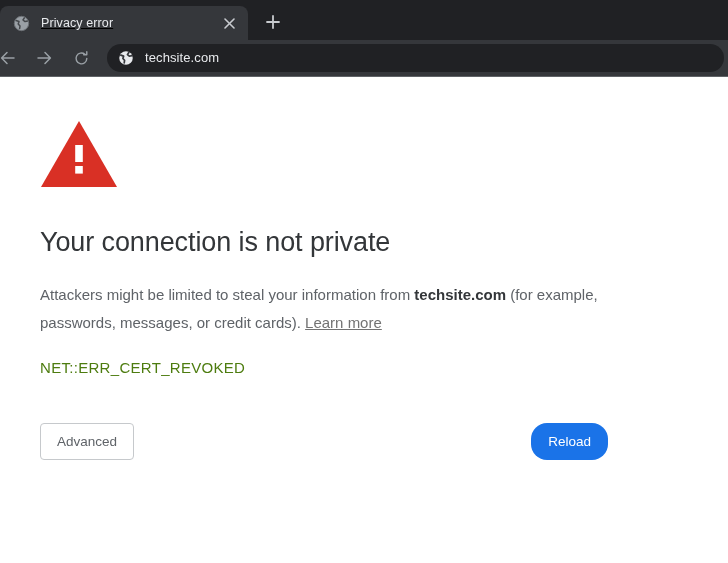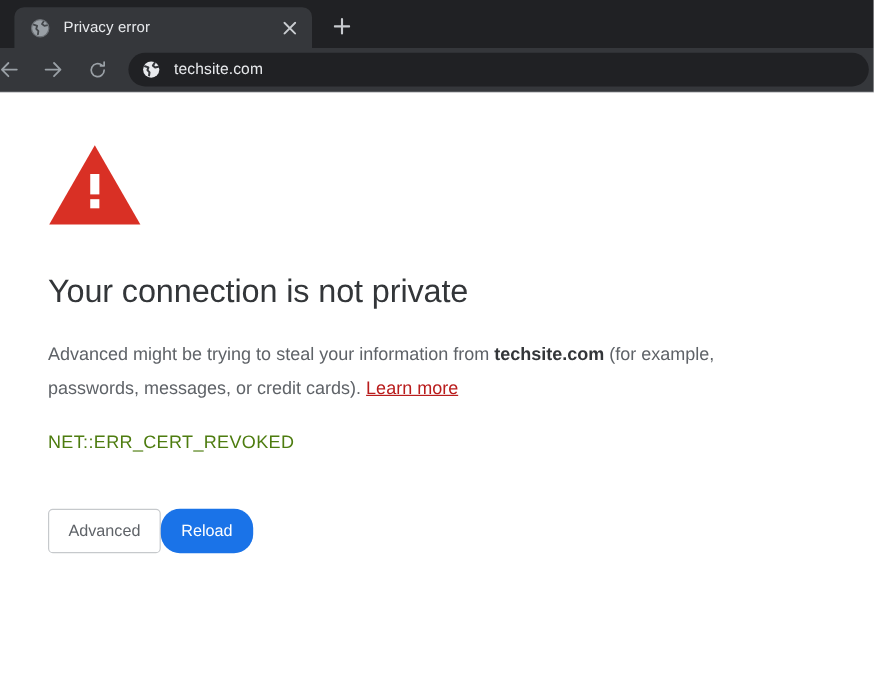--- a/index.html
+++ b/index.html
@@ -35,21 +35,22 @@
   }
   .tab {
     height: 34px;
     width: 248px;
     background: #35373b;
     border-radius: 8px 8px 0 0;
     display: flex;
     align-items: center;
     padding: 0 8px 0 13px;
     position: relative;
-    margin-left: 12px;
+    margin-left: 0;
+    text-decoration: underline;
   }
   .tab-favicon {
     width: 17px;
     height: 17px;
     flex: 0 0 17px;
     display: block;
     margin-right: 11px;
   }
   .tab-title {
     flex: 1 1 auto;
@@ -165,21 +166,21 @@
   }
   .page-paragraph {
     font-size: 15px;
     color: #5f6368;
     line-height: 28px;
     margin: 0 0 22px 0;
     max-width: 615px;
   }
   .page-paragraph b { color: #333639; font-weight: bold; }
   .inline-link {
-    color: #b91c1c;
+    color: #737373;
     text-decoration: underline;
     cursor: pointer;
   }
   .error-code {
     font-size: 15px;
     color: #4d7c0f;
     letter-spacing: 0.3px;
     margin: 0 0 44px 0;
     line-height: 18px;
   }
@@ -204,20 +205,21 @@
   .optin-text {
     font-size: 14px;
     color: #5f6368;
     line-height: 27px;
   }
 
   
   .action-row {
     display: flex;
     align-items: center;
+    justify-content: space-between;
     padding-right: 32px;
     margin-top: 46px;
   }
   .btn-advanced {
     background: #ffffff;
     border: 1px solid #c6c9cc;
     border-radius: 4px;
     color: #5f6368;
     font-size: 13.5px;
     font-family: "Liberation Sans", "DejaVu Sans", sans-serif;
@@ -311,21 +313,21 @@
       <svg width="78" height="70" viewBox="0 0 78 70" xmlns="http://www.w3.org/2000/svg">
         <path d="M39 2 L77 68 L1 68 Z" fill="#d93025"></path>
         <rect x="35.2" y="26" width="7.6" height="17" fill="#ffffff"></rect>
         <rect x="35.2" y="47" width="7.6" height="7.6" fill="#ffffff"></rect>
       </svg>
     </span>
 
     <h1 class="page-heading">Your connection is not private</h1>
 
     <p class="page-paragraph">
-      <span>Advanced might be trying to steal your information from </span><b>techsite.com</b><span> (for example, passwords, messages, or credit cards). </span><a class="inline-link">Learn more</a>
+      <span>Attackers might be limited to steal your information from </span><b>techsite.com</b><span> (for example, passwords, messages, or credit cards). </span><a class="inline-link">Learn more</a>
     </p>
 
     <p class="error-code">NET::ERR_CERT_REVOKED</p>
 
 
     <div class="action-row">
       <button class="btn-advanced">Advanced</button>
       <button class="btn-reload">Reload</button>
     </div>
 

